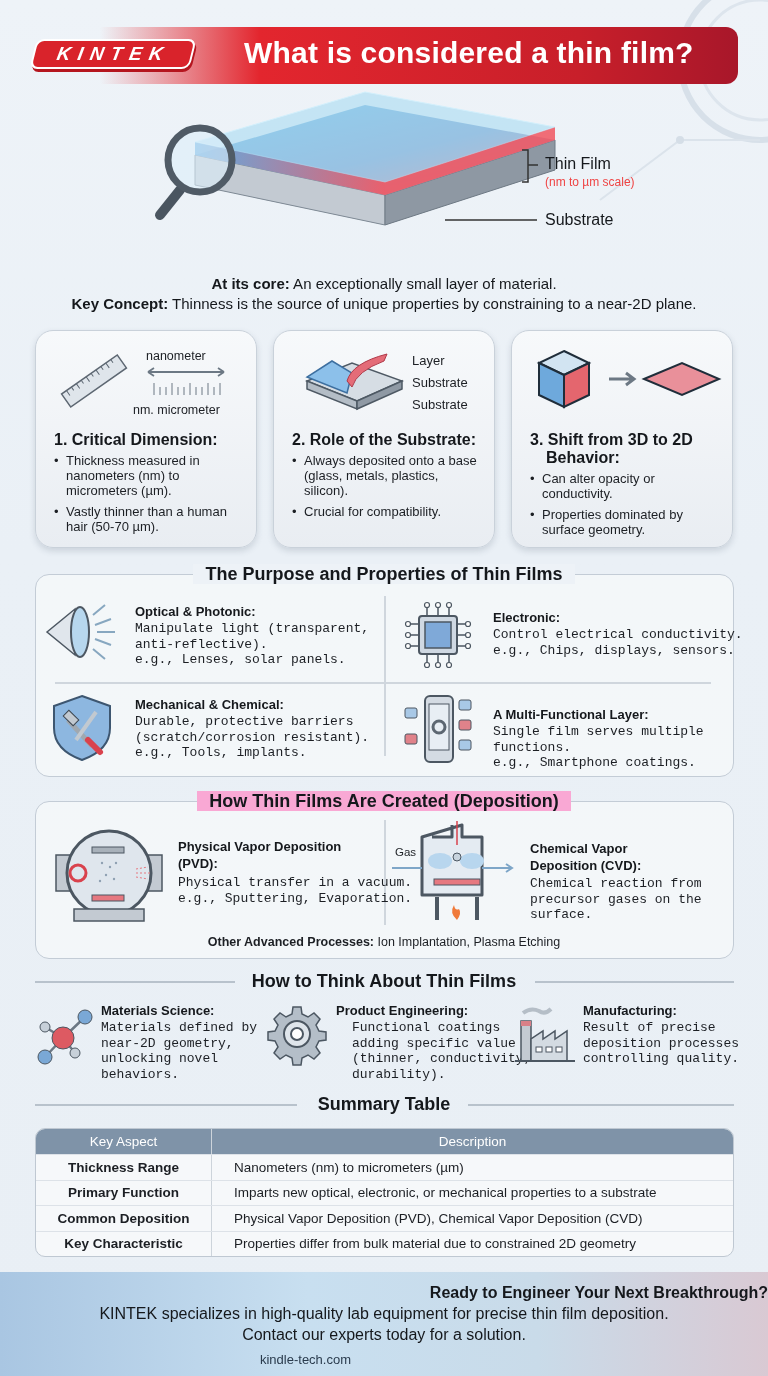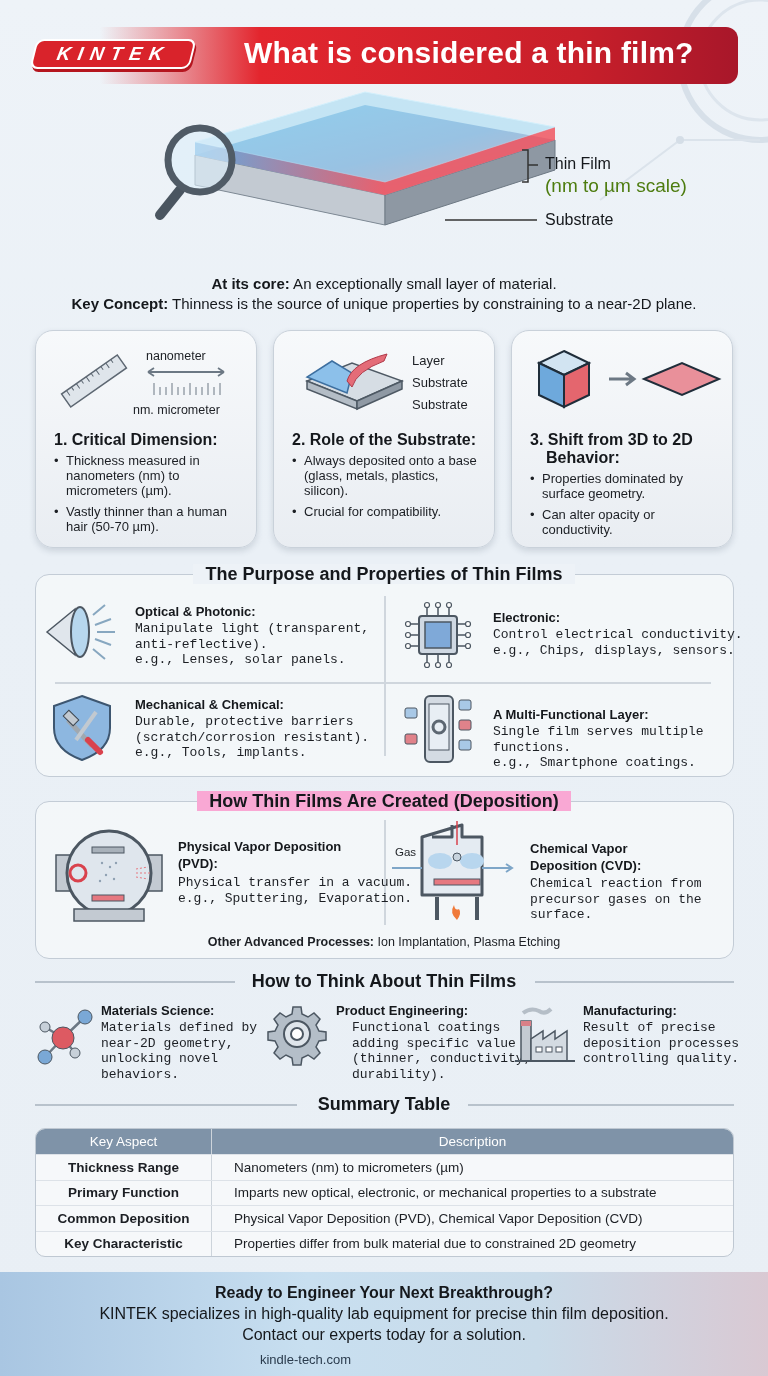--- a/index.html
+++ b/index.html
@@ -26,21 +26,21 @@
     background: #d9232b; border-radius: 8px; transform: skewX(-14deg);
     border: 2px solid #fff; box-shadow: 2px 3px 0 #b5161f;
     display: flex; align-items: center; justify-content: center;
   }
   .logo span {
     color: #fff; font-weight: bold; font-style: italic; font-size: 19px; letter-spacing: 7px;
     transform: skewX(4deg);
   }
   
   .hero-label { position: absolute; font-size: 16px; color: #15181c; }
-  .hero-sub { position: absolute; font-size: 19px; color: #4d7c0f; }
+  .hero-sub { position: absolute; font-size: 12px; color: #ef4444; }
   .intro { position: absolute; left: 0; width: 768px; text-align: center; font-size: 15px; color: #15181c; }
   .intro b { font-weight: bold; }
   
   .card {
     position: absolute; top: 330px; width: 222px; height: 218px;
     background: linear-gradient(180deg, #f7f9fb 0%, #e9edf2 100%);
     border: 1.5px solid #c9d1da; border-radius: 18px;
     box-shadow: 0 3px 6px rgba(60,80,100,0.18);
   }
   .card-title { position: absolute; left: 18px; font-size: 16px; font-weight: bold; color: #15181c; line-height: 18px; }
@@ -67,21 +67,21 @@
   .trow .c2 { flex: 1; padding-left: 22px; }
   .trow.head .c1, .trow.head .c2 { font-weight: normal; }
   .trow.head .c2 { text-align: center; padding-left: 0; }
   .trow:not(.head) { border-top: 1px solid #dde2e8; }
   
   .footer {
     position: absolute; left: 0; top: 1272px; width: 768px; height: 104px;
     background: linear-gradient(90deg, #a9c6e2 0%, #c8dff0 40%, #c9dbe9 70%, #d9c9d3 100%);
     text-align: center;
   }
-  .footer .f1 { position: absolute; left: 0; width: 768px; top: 12px; font-size: 16px; font-weight: bold; color: #15181c; }
+  .footer .f1 { position: absolute; left: 0; width: 768px; top: 12px; font-size: 16px; font-weight: bold; color: #15181c; text-align: right; }
   .footer .f2 { position: absolute; left: 0; width: 768px; top: 33px; font-size: 16px; color: #15181c; }
   .footer .f3 { position: absolute; left: 0; width: 768px; top: 54px; font-size: 16px; color: #15181c; }
   .footer .f4 { position: absolute; left: 0; width: 611px; top: 80px; font-size: 13px; color: #2a3b4d; }
   svg { position: absolute; overflow: visible; }
 </style>
 </head>
 <body>
 
 <svg style="left:560px;top:0;width:208px;height:260px;" viewBox="0 0 208 260">
   <circle cx="200" cy="60" r="80" fill="none" stroke="#d7e0e9" stroke-width="6"></circle>
@@ -178,22 +178,22 @@
     <polygon points="5,14 30,26 30,58 5,46" fill="#6ea9dc" stroke="#1f2d3a" stroke-width="2"></polygon>
     <polygon points="30,26 55,14 55,46 30,58" fill="#e4666e" stroke="#1f2d3a" stroke-width="2"></polygon>
     <path d="M75 30 H100 M92 24 L100 30 L92 36" stroke="#6c7884" stroke-width="3" fill="none"></path>
     <polygon points="110,30 148,14 185,30 148,46" fill="#e9909a" stroke="#1f2d3a" stroke-width="2"></polygon>
   </svg>
   <div class="card-title" style="top:100px;">
       <div>3. Shift from 3D to 2D</div>
       <div style="padding-left:16px;">Behavior:</div>
     </div>
   <ul style="top:140px;">
+    <li>Can alter opacity or conductivity.</li>
     <li>Properties dominated by surface geometry.</li>
-    <li>Can alter opacity or conductivity.</li>
   </ul>
 </div>
 
 <div class="panel" style="top:574px;height:203px;"></div>
 <div class="rule" style="left:185px;top:575px;width:0;"></div>
 <div class="sec-head" style="top:564px;"><span style="background:#edf2f7;padding:0 12px;">The Purpose and Properties of Thin Films</span></div>
 <div class="vline" style="left:384px;top:596px;height:160px;"></div>
 <div class="hline" style="left:55px;top:682px;width:656px;"></div>
 
 <svg style="left:45px;top:597px;width:70px;height:70px;" viewBox="0 0 70 70">

